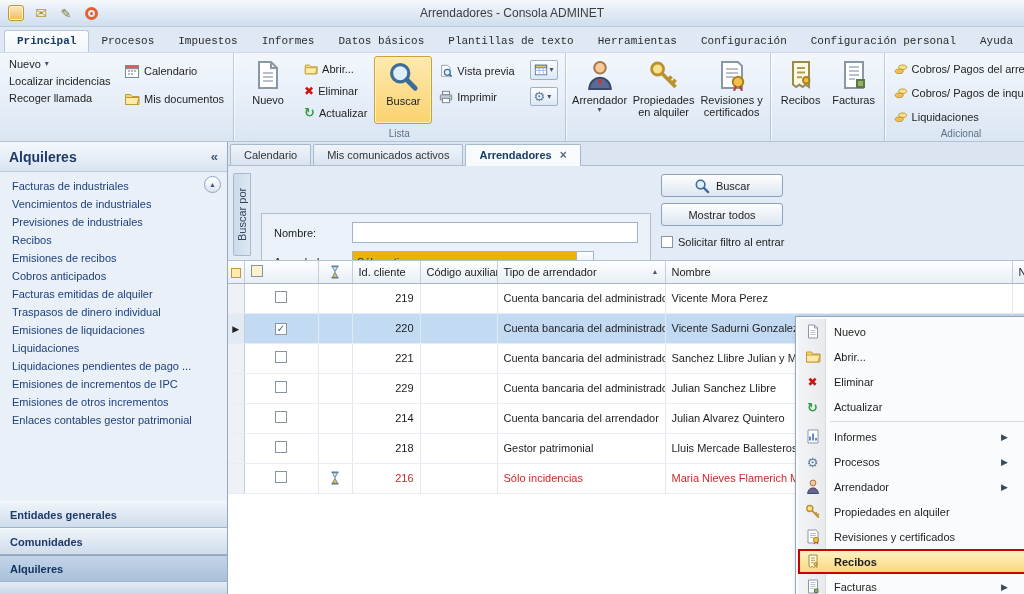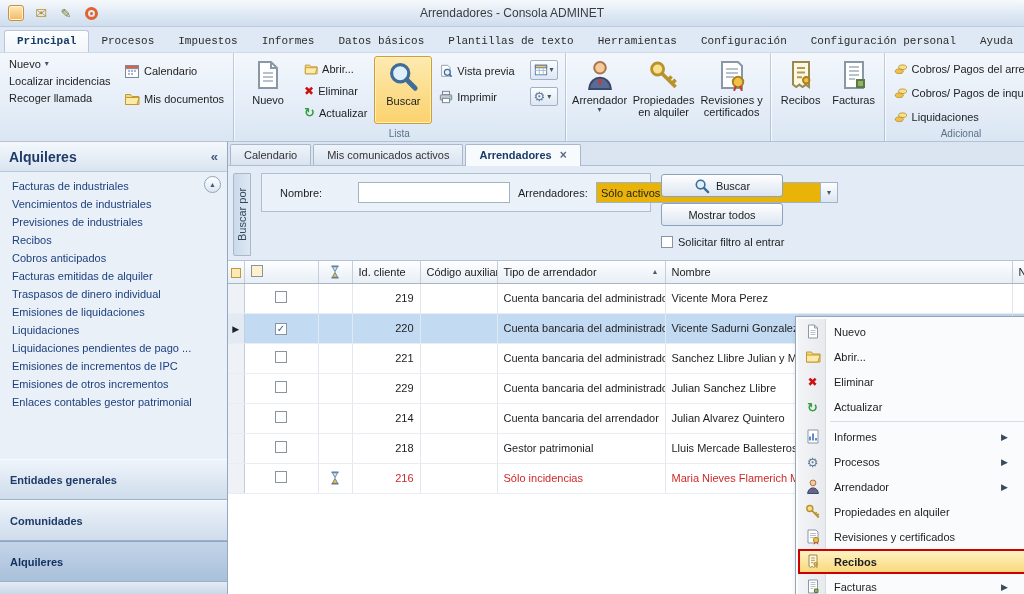--- a/index.html
+++ b/index.html
@@ -56,38 +56,38 @@
   .sidebar{width:228px;background:#e9f0f8;border-right:1px solid #93a8c1;display:flex;flex-direction:column;flex-shrink:0;}
   .sb-header{height:30px;display:flex;align-items:center;justify-content:space-between;padding:0 9px;
     background:linear-gradient(#f4f8fc,#d9e4f1);border-bottom:1px solid #bac9dc;}
   .sb-title{font-size:14px;font-weight:bold;color:#1e3a68;}
   .sb-collapse{color:#44597a;font-size:13px;font-weight:bold;}
   .sb-items{flex:1;padding-top:5px;position:relative;overflow:hidden;}
   .sb-item{padding:3px 12px;color:#1c3f7d;white-space:nowrap;overflow:hidden;}
   .sb-up{position:absolute;top:4px;right:6px;width:17px;height:17px;border:1px solid #8fa5bd;border-radius:50%;
     background:linear-gradient(#ffffff,#dce6f1);display:flex;align-items:center;justify-content:center;
     font-size:7px;color:#44597a;}
-  .sb-group{height:41px;display:flex;align-items:center;padding:0 10px;font-weight:bold;color:#1e3a68;
+  .sb-group{height:27px;display:flex;align-items:center;padding:0 10px;font-weight:bold;color:#1e3a68;
     background:linear-gradient(#eef4fa,#cfdcec);border-top:1px solid #f7fafc;border-bottom:1px solid #9db1c8;flex-shrink:0;}
   .sb-group.active{background:linear-gradient(#c3d4e8,#a9c0da);border-top:1px solid #8fa5bd;color:#10305e;}
   .sb-strip{height:12px;background:linear-gradient(#e4ecf5,#c9d8e9);flex-shrink:0;}
 
   
   .main{flex:1;display:flex;flex-direction:column;background:#e3ecf6;min-width:0;}
   .doc-tabs{height:24px;display:flex;align-items:flex-end;background:#dbe5f1;padding-left:2px;border-bottom:1px solid #aebfd2;}
   .dtab{padding:4px 13px 4px;margin-right:2px;border:1px solid #a8b8cc;border-bottom:none;border-radius:2px 2px 0 0;
     background:linear-gradient(#eff4fa,#d9e3ef);color:#333;white-space:nowrap;display:flex;align-items:center;gap:8px;}
   .dtab.active{background:#f8fbfd;font-weight:bold;color:#173a66;position:relative;top:1px;padding-bottom:5px;}
   .dtab .x{font-weight:bold;color:#5a6a7d;font-size:12px;line-height:1;}
 
   
   .search-panel{height:94px;display:flex;align-items:flex-start;gap:10px;padding:7px 8px 4px 5px;background:#e3ecf6;}
   .vlabel{writing-mode:vertical-rl;transform:rotate(180deg);align-self:stretch;display:flex;align-items:center;justify-content:center;
     background:linear-gradient(90deg,#dde8f3,#cbd9ea);border:1px solid #a8b8cc;padding:4px 2px;color:#33475e;border-radius:0 2px 2px 0;}
-  .fields{width:390px;border:1px solid #aebfd2;background:#eaf1f8;padding:8px 18px;display:flex;flex-direction:row;gap:8px;}
+  .fields{width:390px;border:1px solid #aebfd2;background:#eaf1f8;padding:8px 12px;display:flex;flex-direction:column;gap:8px;margin-top:40px;}
   .frow{display:flex;align-items:center;}
   .frow label{width:78px;color:#1e1e1e;}
   .frow input{flex:1;height:21px;border:1px solid #a3b3c6;background:#fff;padding:0 4px;font:inherit;}
   .combo{width:242px;height:21px;border:1px solid #a3b3c6;background:#eab308;display:flex;align-items:center;}
   .combo .val{flex:1;padding:0 4px;}
   .combo-btn{width:17px;align-self:stretch;border-left:1px solid #a3b3c6;background:linear-gradient(#fdfefe,#dce6f1);
     display:flex;align-items:center;justify-content:center;font-size:8px;color:#44566b;}
   .actions{display:flex;flex-direction:column;gap:6px;padding-top:1px;}
   .sbtn{width:122px;height:23px;border:1px solid #8ba2bc;border-radius:3px;background:linear-gradient(#fefefe,#dce6f1);
     display:flex;align-items:center;justify-content:center;gap:6px;font:inherit;color:#1e1e1e;}
@@ -397,20 +397,21 @@
     <div class="sidebar">
       <div class="sb-header">
         <span class="sb-title">Alquileres</span>
         <span class="sb-collapse">«</span>
       </div>
       <div class="sb-items">
         <div class="sb-item">Facturas de industriales</div>
         <div class="sb-item">Vencimientos de industriales</div>
         <div class="sb-item">Previsiones de industriales</div>
         <div class="sb-item">Recibos</div>
+        <div class="sb-item">Emisiones de recibos</div>
         <div class="sb-item">Cobros anticipados</div>
         <div class="sb-item">Facturas emitidas de alquiler</div>
         <div class="sb-item">Traspasos de dinero individual</div>
         <div class="sb-item">Emisiones de liquidaciones</div>
         <div class="sb-item">Liquidaciones</div>
         <div class="sb-item">Liquidaciones pendientes de pago ...</div>
         <div class="sb-item">Emisiones de incrementos de IPC</div>
         <div class="sb-item">Emisiones de otros incrementos</div>
         <div class="sb-item">Enlaces contables gestor patrimonial</div>
         <div class="sb-up">

